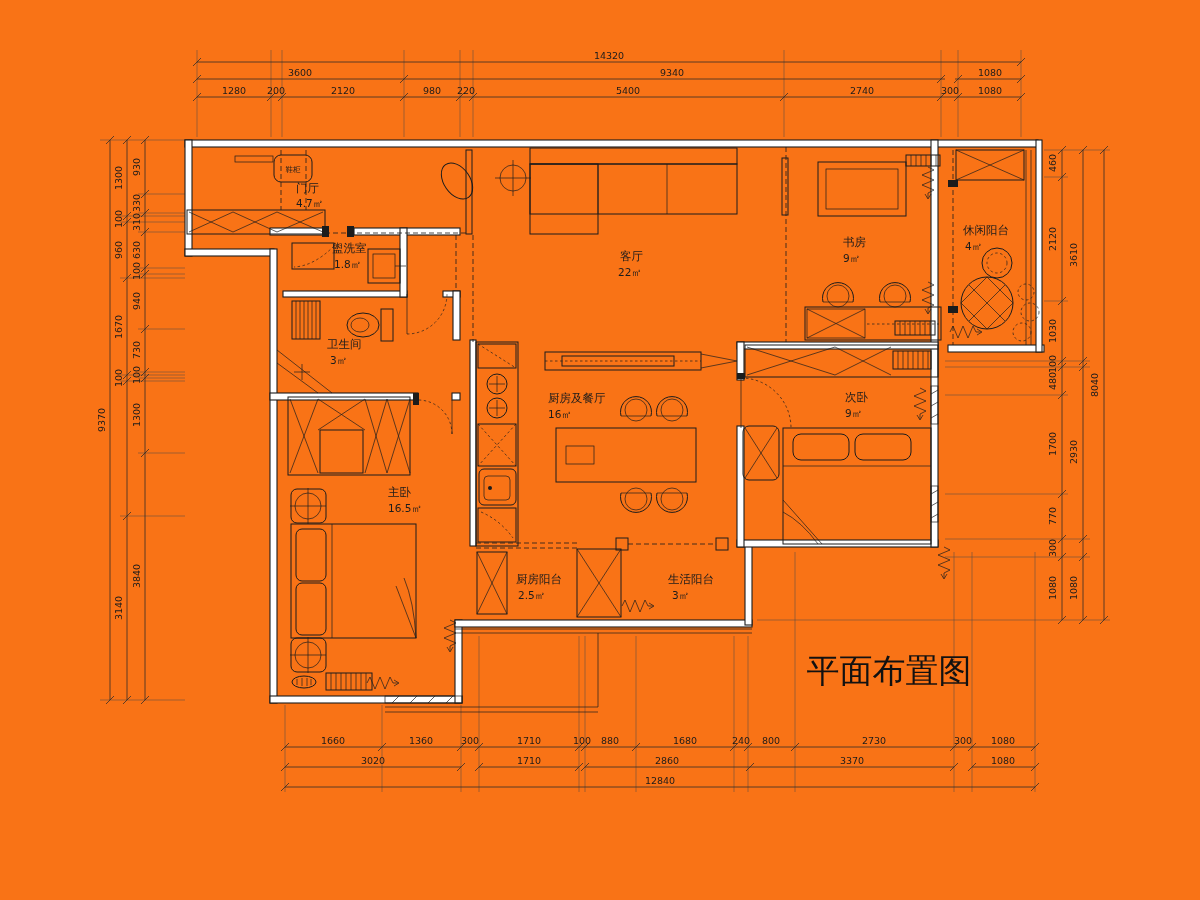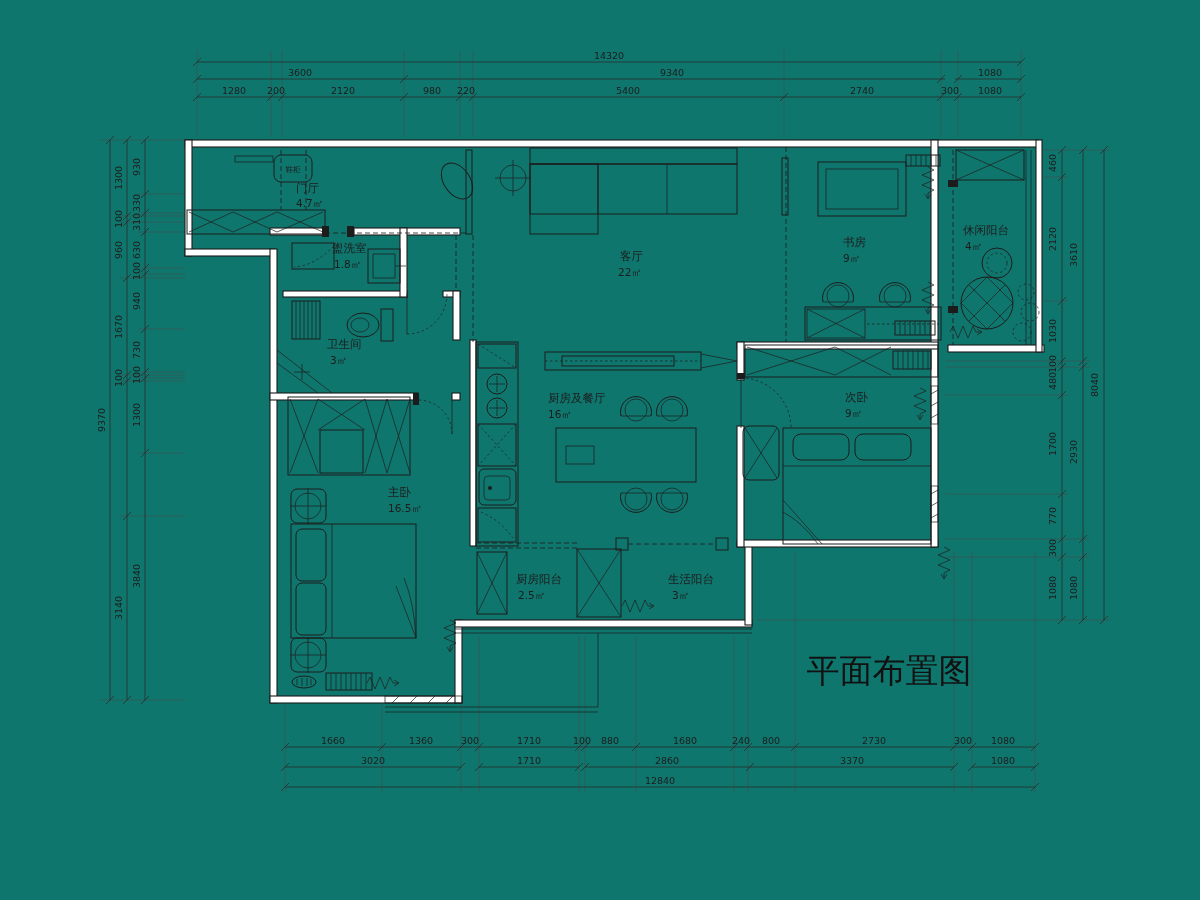--- a/index.html
+++ b/index.html
@@ -1,16 +1,16 @@
 <!DOCTYPE html>
 <html><head>
 <meta charset="utf-8">
 <style>
   html,body{margin:0;padding:0;background:#ffffff;}
-  #stage{position:relative;width:1200px;height:900px;background:#0f766e;overflow:hidden;
+  #stage{position:relative;width:1200px;height:900px;background:#f97316;overflow:hidden;
          font-family:"DejaVu Sans","Liberation Sans",sans-serif;}
   svg{position:absolute;left:0;top:0;}
   
   .wall{fill:#ffffff;stroke:#1c1c1c;stroke-width:1.1;}
   .ln  {stroke:#1c1c1c;stroke-width:1;fill:none;}
   .thin{stroke:#1c1c1c;stroke-width:.7;fill:none;}
   .dash{stroke:#1c1c1c;stroke-width:.8;fill:none;stroke-dasharray:5 3;}
   .dash2{stroke:#1c1c1c;stroke-width:.7;fill:none;stroke-dasharray:2.5 2.5;}
   .stub{fill:#1c1c1c;stroke:none;}
   

